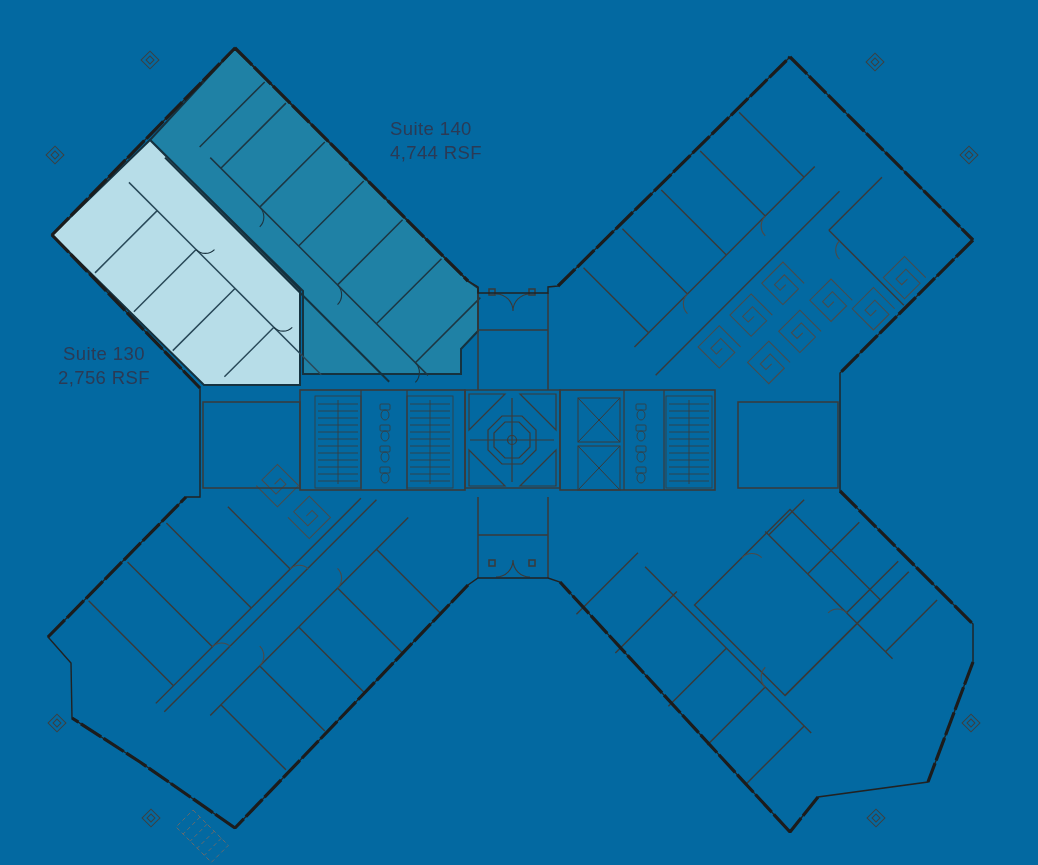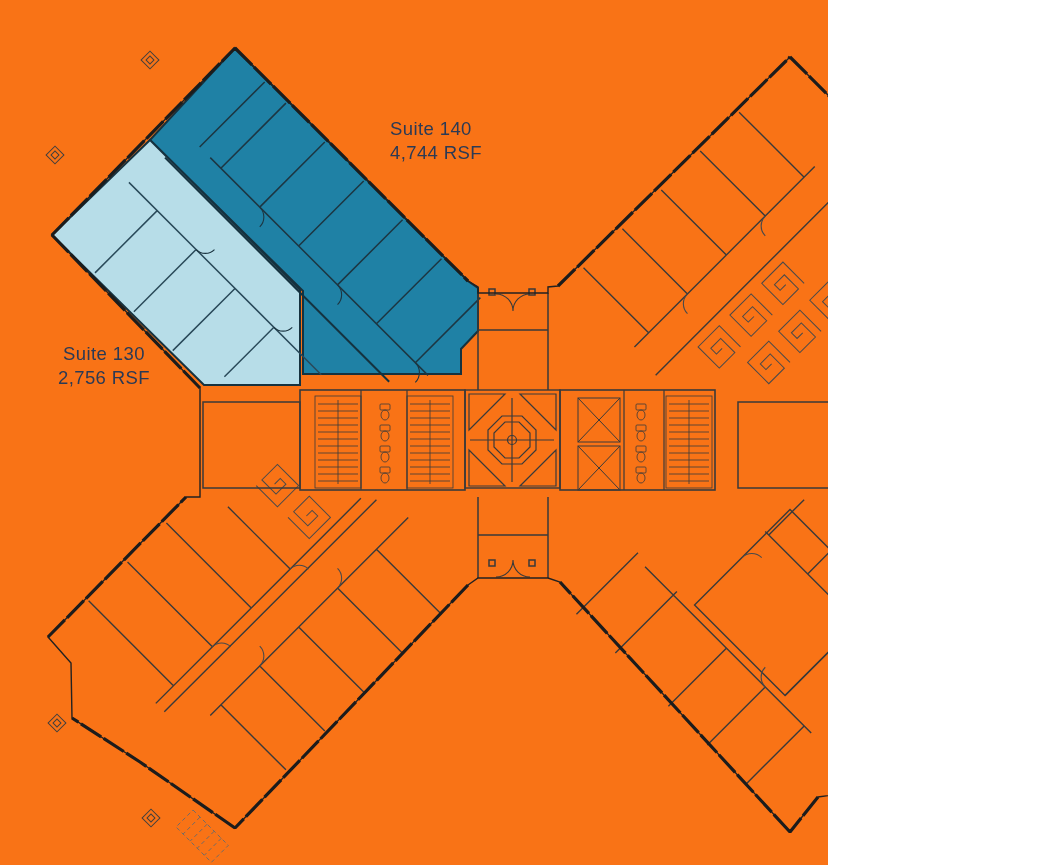--- a/index.html
+++ b/index.html
@@ -1,16 +1,16 @@
 <!DOCTYPE html>
 <html><head>
 <meta charset="utf-8">
 <style>
   html,body{margin:0;padding:0;background:#ffffff;}
-  .stage{position:relative;width:828px;height:865px;background:#f97316;overflow:hidden;}
+  .stage{position:relative;width:1038px;height:865px;background:#0369a1;overflow:hidden;}
   svg{display:block;}
   .lbl{font-family:"Liberation Sans",sans-serif;font-size:18.5px;letter-spacing:.4px;}
   .mid{text-anchor:middle;}
   .thin{fill:none;stroke:#3a3a3a;stroke-width:1.4;}
   .arc{fill:none;stroke:#4a4a4a;stroke-width:1.1;}
 </style>
 </head>
 <body>
 
 <div class="stage">

